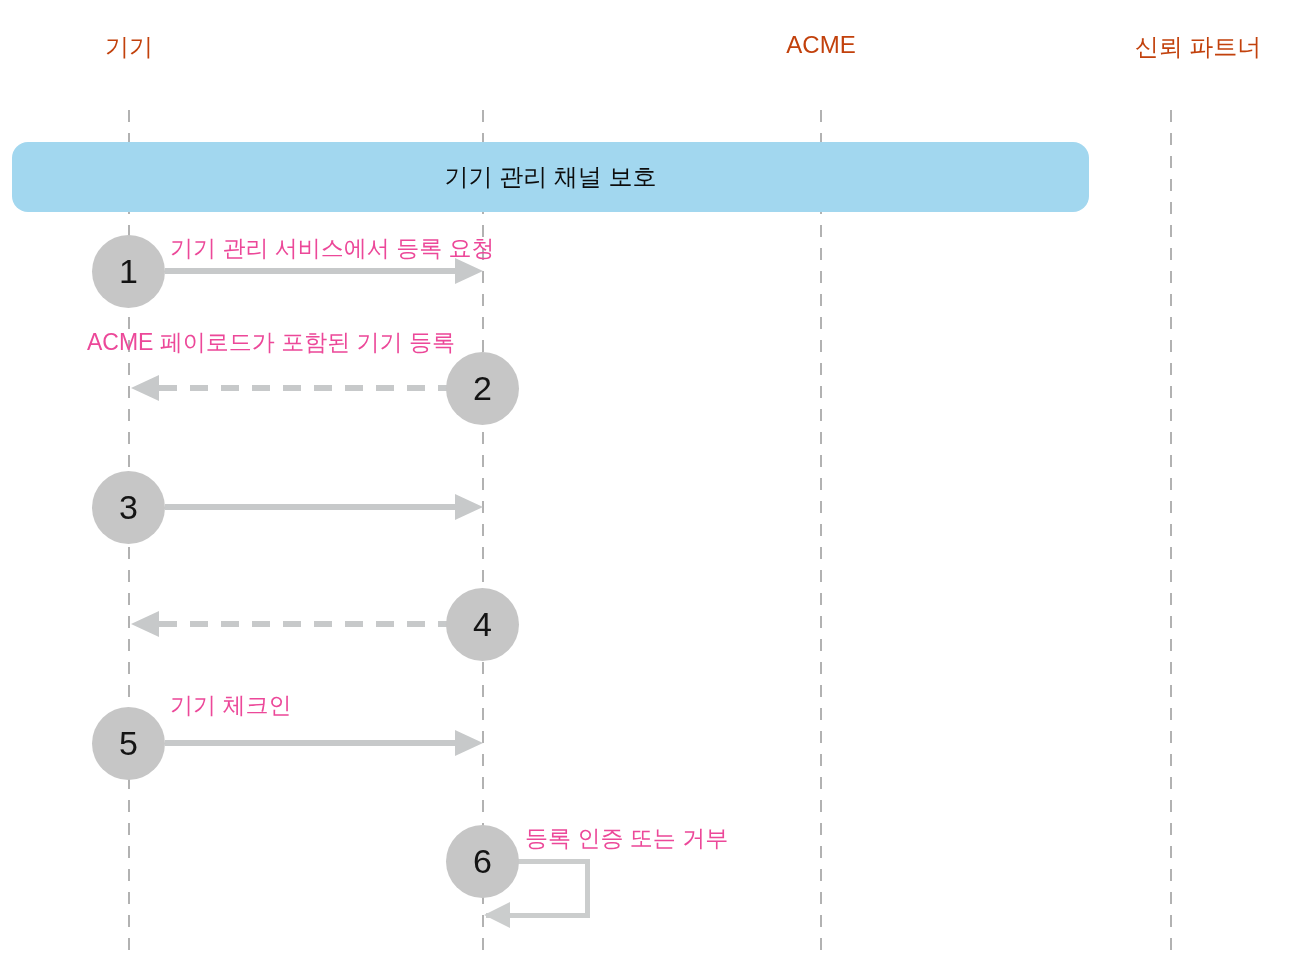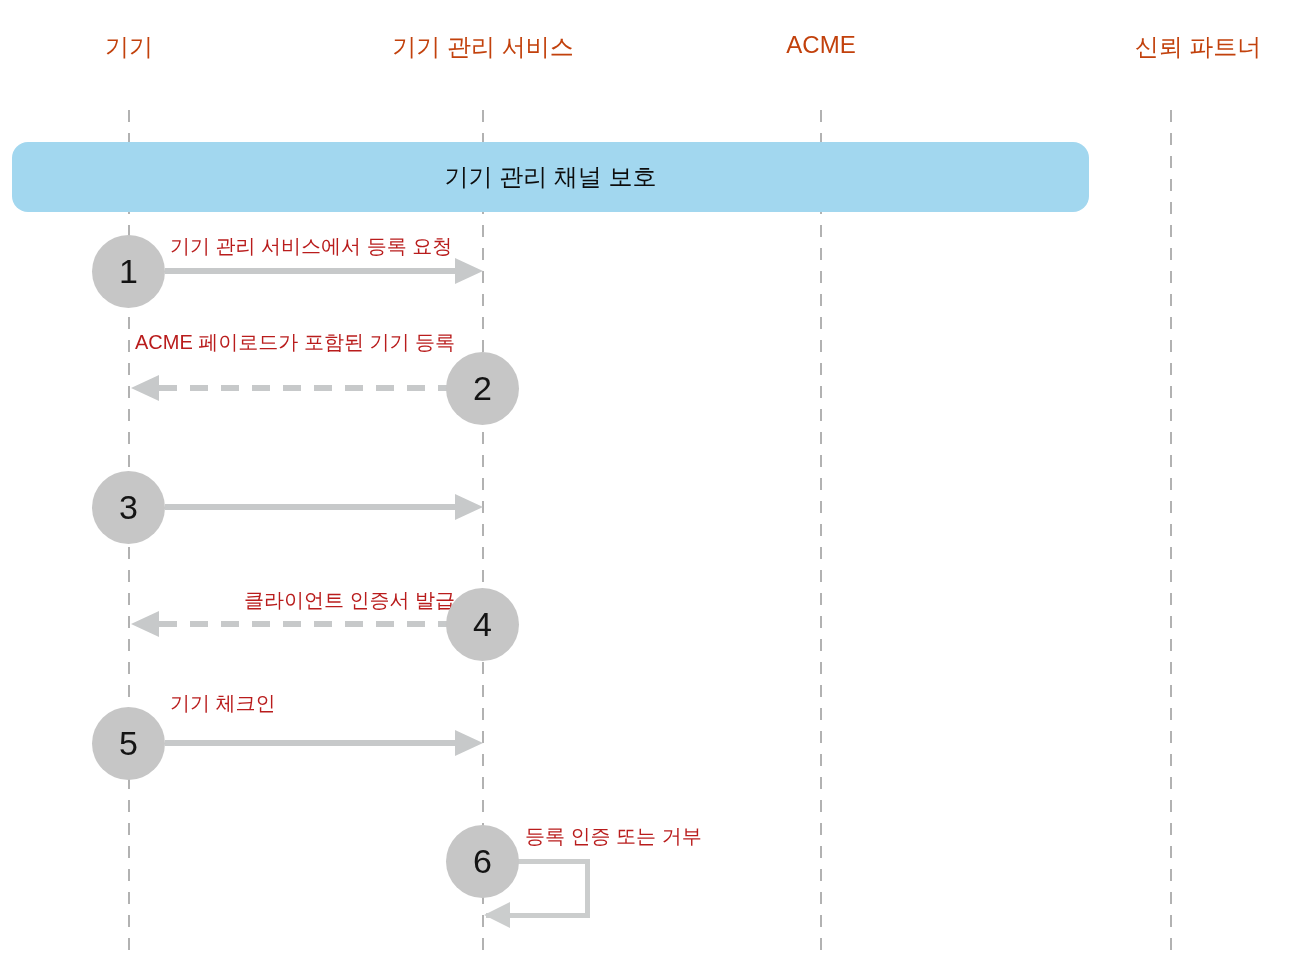--- a/index.html
+++ b/index.html
@@ -53,22 +53,22 @@
     background: #c6c6c6;
     display: flex;
     align-items: center;
     justify-content: center;
     font-size: 34px;
     color: #141414;
     z-index: 4;
   }
   .msg-label {
     position: absolute;
-    font-size: 20px;
-    color: #b91c1c;
+    font-size: 23px;
+    color: #ec4899;
     white-space: nowrap;
     z-index: 2;
   }
   .msg-label.right { text-align: left; line-height: 26px; }
   .msg-line {
     position: absolute;
     height: 6px;
     background: #c7c9ca;
     z-index: 1;
   }
@@ -113,21 +113,20 @@
     border-right: 26px solid #cbcdcd;
     z-index: 2;
   }
 </style>
 </head>
 <body>
 
 <div id="canvas">
 
   <div class="actor-label" style="left:129px">기기</div>
-  <div class="actor-label" style="left:483px">기기 관리 서비스</div>
   <div class="actor-label" style="left:821px">ACME</div>
   <div class="actor-label" style="left:1198px">신뢰 파트너</div>
 
   <div class="lifeline ll-1"></div>
   <div class="lifeline ll-2"></div>
   <div class="lifeline ll-3"></div>
   <div class="lifeline ll-4"></div>
 
   <div class="banner">기기 관리 채널 보호</div>
 
@@ -141,21 +140,20 @@
     <div>ACME 페이로드가 포함된 기기 등록</div>
   </div>
   <div class="msg-line dashed" style="left:159px; top:385px; width:288px"></div>
   <div class="head-left" style="left:131px; top:375px"></div>
 
   <div class="step-circle" style="left:92px; top:471px">3</div>
   <div class="msg-line" style="left:165px; top:504px; width:291px"></div>
   <div class="head-right" style="left:455px; top:494px"></div>
 
   <div class="step-circle" style="left:446px; top:588px">4</div>
-  <div class="msg-label right" style="right:848px; top:587px">클라이언트 인증서 발급</div>
   <div class="msg-line dashed" style="left:159px; top:621px; width:288px"></div>
   <div class="head-left" style="left:131px; top:611px"></div>
 
   <div class="step-circle" style="left:92px; top:707px">5</div>
   <div class="msg-label" style="left:170px; top:690px">기기 체크인</div>
   <div class="msg-line" style="left:165px; top:740px; width:291px"></div>
   <div class="head-right" style="left:455px; top:730px"></div>
 
   <div class="step-circle" style="left:446px; top:825px">6</div>
   <div class="msg-label" style="left:525px; top:823px">등록 인증 또는 거부</div>

